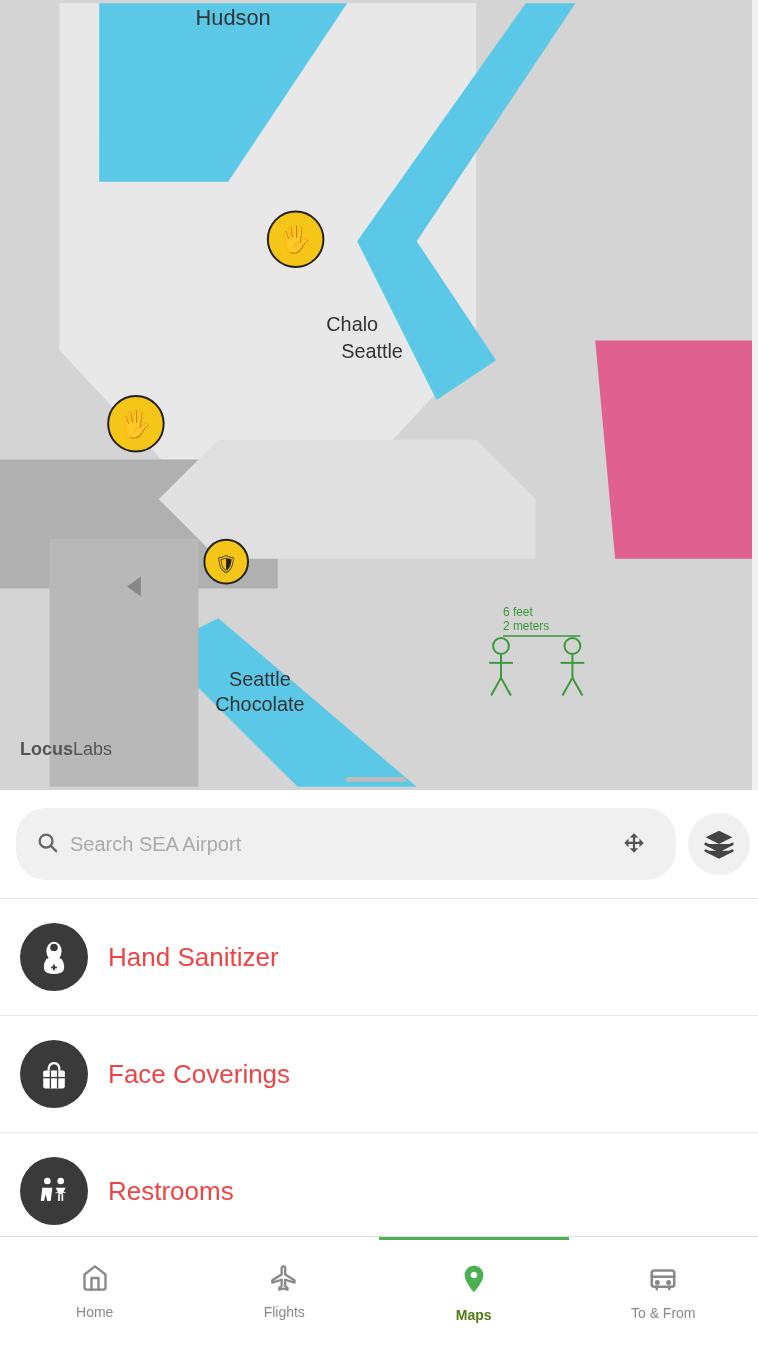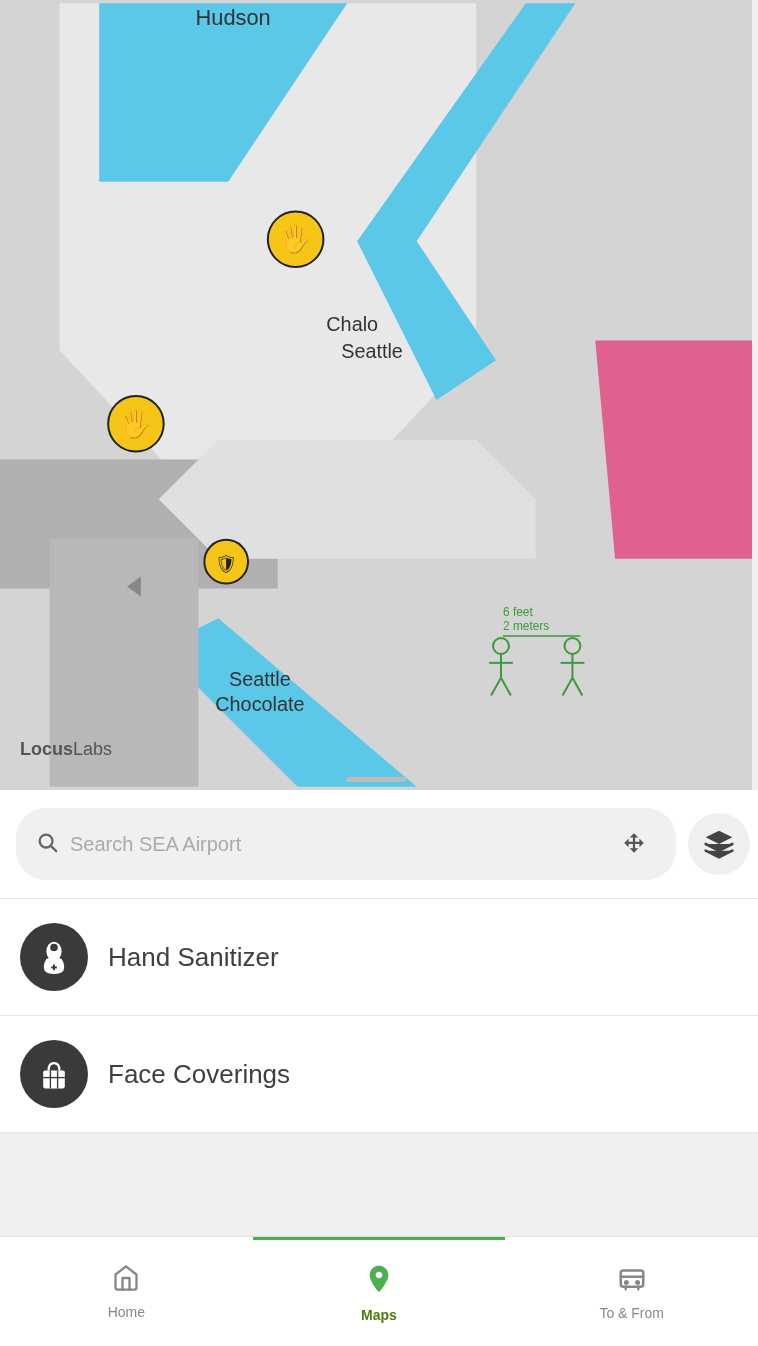--- a/index.html
+++ b/index.html
@@ -130,21 +130,21 @@
       background: #3a3a3a;
       display: flex;
       align-items: center;
       justify-content: center;
       flex-shrink: 0;
     }
 
     .list-item-label {
       font-size: 26px;
       font-weight: 500;
-      color: #404040;
+      color: #ef4444;
     }
 
     
     .bottom-nav {
       position: absolute;
       bottom: 0;
       left: 0;
       width: 758px;
       height: 110px;
       background: #fff;
@@ -309,35 +309,57 @@
         <rect x="8" y="16" width="24" height="20" rx="2" fill="white"></rect>
         <path d="M14 16 Q14 8 20 8 Q26 8 26 16" fill="none" stroke="white" stroke-width="2.5"></path>
         <line x1="8" y1="24" x2="32" y2="24" stroke="#3a3a3a" stroke-width="1.5"></line>
         <line x1="16" y1="16" x2="16" y2="36" stroke="#3a3a3a" stroke-width="1.5"></line>
         <line x1="24" y1="16" x2="24" y2="36" stroke="#3a3a3a" stroke-width="1.5"></line>
       </svg>
     </div>
     <span class="list-item-label">Face Coverings</span>
   </div>
 
+  <div class="list-item">
+    <div class="list-icon">
+
+      <svg width="40" height="38" viewBox="0 0 48 40" fill="white">
+        <circle cx="16" cy="8" r="4"></circle>
+        <path d="M10 16 L22 16 L20 32 L16 32 L14 24 L12 32 L8 32 Z"></path>
+        <circle cx="32" cy="8" r="4"></circle>
+        <path d="M26 16 L38 16 L34 24 L30 24 L26 16Z"></path>
+        <path d="M30 24 L30 32 M34 24 L34 32" stroke="white" stroke-width="2"></path>
+        <line x1="26" y1="22" x2="38" y2="22" stroke="white" stroke-width="1"></line>
+      </svg>
+    </div>
+    <span class="list-item-label">Restrooms</span>
+  </div>
 
 </div>
 
 <div class="bottom-nav">
 
   <div class="nav-item">
     <span class="nav-icon">
       <svg width="28" height="28" viewBox="0 0 24 24" fill="none" stroke="#888" stroke-width="2" stroke-linecap="round" stroke-linejoin="round">
         <path d="M3 9l9-7 9 7v11a2 2 0 01-2 2H5a2 2 0 01-2-2z"></path>
         <polyline points="9,22 9,12 15,12 15,22"></polyline>
       </svg>
     </span>
     <span class="nav-label">Home</span>
   </div>
 
+  <div class="nav-item">
+    <span class="nav-icon">
+      <svg width="28" height="28" viewBox="0 0 24 24" fill="none" stroke="#888" stroke-width="2" stroke-linecap="round" stroke-linejoin="round">
+        <path d="M21 16v-2l-8-5V3.5a1.5 1.5 0 00-3 0V9l-8 5v2l8-2.5V19l-2 1.5V22l3.5-1 3.5 1v-1.5L13 19v-5.5z"></path>
+      </svg>
+    </span>
+    <span class="nav-label">Flights</span>
+  </div>
 
   <div class="nav-item active">
     <span class="nav-icon">
       <svg width="32" height="32" viewBox="0 0 24 24" fill="#4CAF50">
         <path d="M12 2C8.13 2 5 5.13 5 9c0 5.25 7 13 7 13s7-7.75 7-13c0-3.87-3.13-7-7-7zm0 9.5c-1.38 0-2.5-1.12-2.5-2.5s1.12-2.5 2.5-2.5 2.5 1.12 2.5 2.5-1.12 2.5-2.5 2.5z"></path>
       </svg>
     </span>
     <span class="nav-label">Maps</span>
   </div>
 

